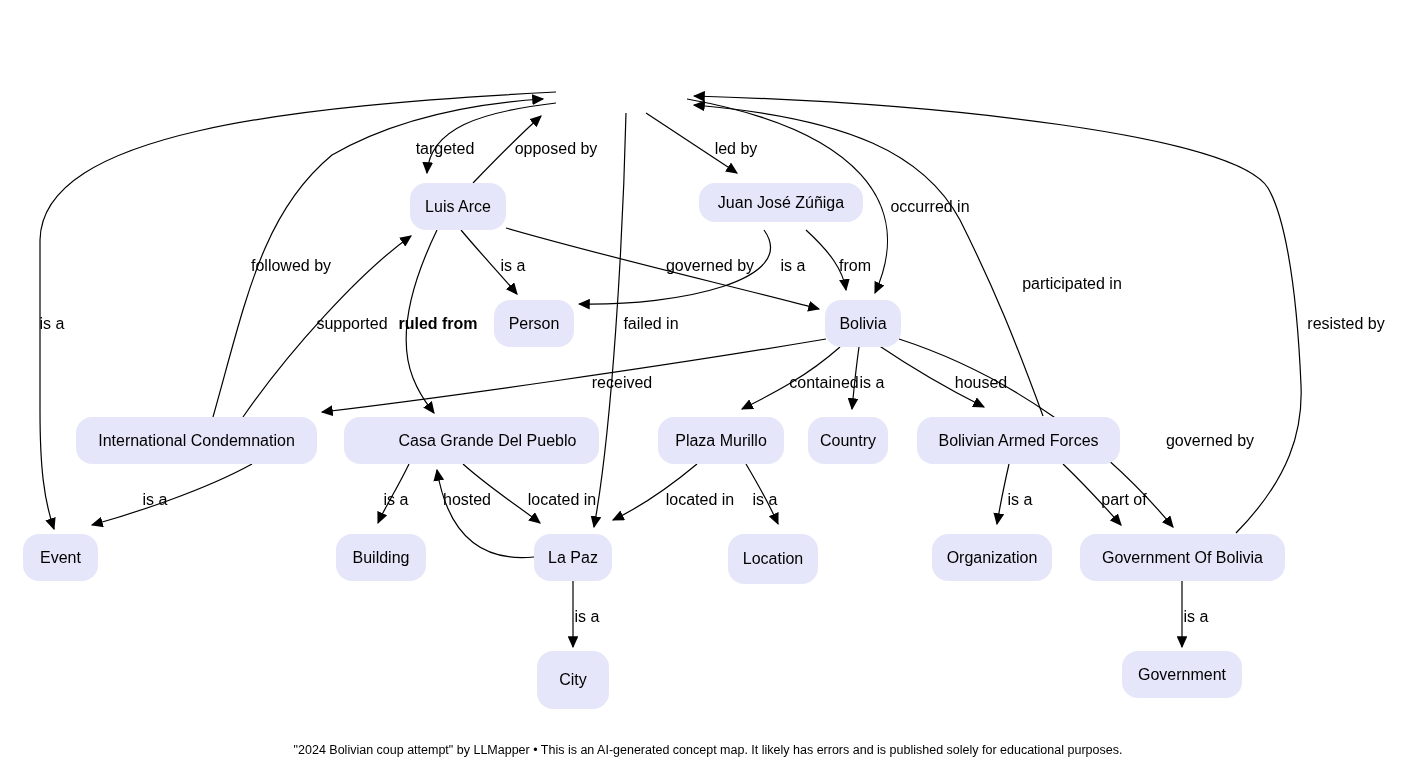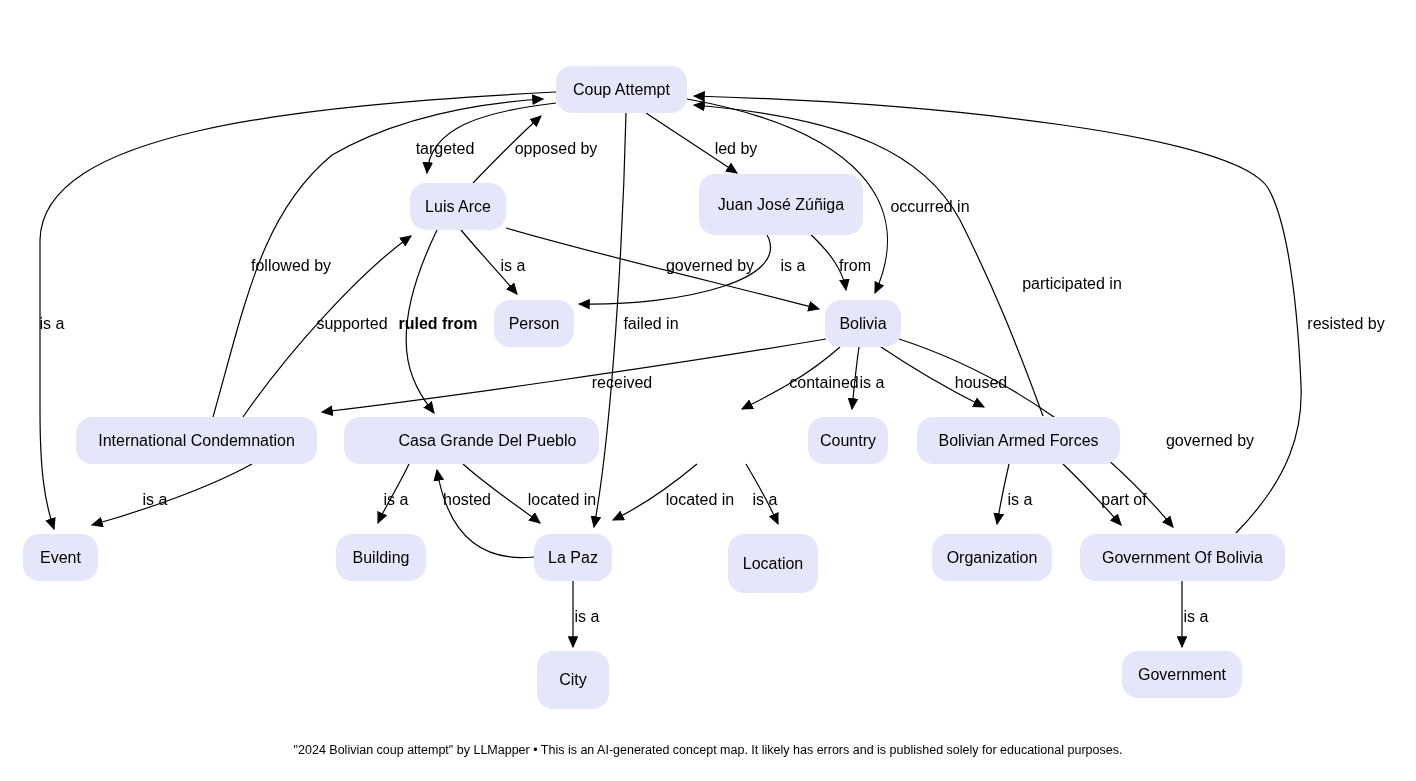--- a/index.html
+++ b/index.html
@@ -88,30 +88,30 @@
     <span class="edge-label" style="left: 155px; top: 500px;">is a</span>
     <span class="edge-label" style="left: 396px; top: 500px;">is a</span>
     <span class="edge-label" style="left: 562px; top: 500px;">located in</span>
     <span class="edge-label" style="left: 467px; top: 500px;">hosted</span>
     <span class="edge-label" style="left: 700px; top: 500px;">located in</span>
     <span class="edge-label" style="left: 765px; top: 500px;">is a</span>
     <span class="edge-label" style="left: 1020px; top: 500px;">is a</span>
     <span class="edge-label" style="left: 1124px; top: 500px;">part of</span>
     <span class="edge-label" style="left: 587px; top: 617px;">is a</span>
     <span class="edge-label" style="left: 1196px; top: 617px;">is a</span>
-    <div class="node" style="left: 556px; top: 66px; width: 131px; height: 47px;">Coup Attempt</div>
     <div class="node" style="left: 410px; top: 183px; width: 96px; height: 47px;">Luis Arce</div>
-    <div class="node" style="left: 699px; top: 174px; width: 164px; height: 61px;">Juan José Zúñiga</div>
+    <div class="node" style="left: 699px; top: 183px; width: 164px; height: 39px;">Juan José Zúñiga</div>
     <div class="node" style="left: 494px; top: 300px; width: 80px; height: 47px;">Person</div>
     <div class="node" style="left: 825px; top: 300px; width: 76px; height: 47px;">Bolivia</div>
     <div class="node" style="left: 76px; top: 417px; width: 241px; height: 47px;">International Condemnation</div>
     <div class="node" style="left: 344px; top: 417px; width: 223px; height: 47px; padding-left: 32px;">Casa Grande Del Pueblo</div>
+    <div class="node" style="left: 658px; top: 417px; width: 126px; height: 47px;">Plaza Murillo</div>
     <div class="node" style="left: 808px; top: 417px; width: 80px; height: 47px;">Country</div>
     <div class="node" style="left: 917px; top: 417px; width: 203px; height: 47px;">Bolivian Armed Forces</div>
     <div class="node" style="left: 23px; top: 534px; width: 75px; height: 47px;">Event</div>
     <div class="node" style="left: 336px; top: 534px; width: 90px; height: 47px;">Building</div>
     <div class="node" style="left: 534px; top: 534px; width: 78px; height: 47px;">La Paz</div>
-    <div class="node" style="left: 728px; top: 534px; width: 90px; height: 59px;">Location</div>
+    <div class="node" style="left: 728px; top: 534px; width: 90px; height: 50px;">Location</div>
     <div class="node" style="left: 932px; top: 534px; width: 120px; height: 47px;">Organization</div>
     <div class="node" style="left: 1080px; top: 534px; width: 205px; height: 47px;">Government Of Bolivia</div>
     <div class="node" style="left: 537px; top: 651px; width: 72px; height: 58px;">City</div>
     <div class="node" style="left: 1122px; top: 651px; width: 120px; height: 47px;">Government</div>
   </div>
 
 </body></html>

